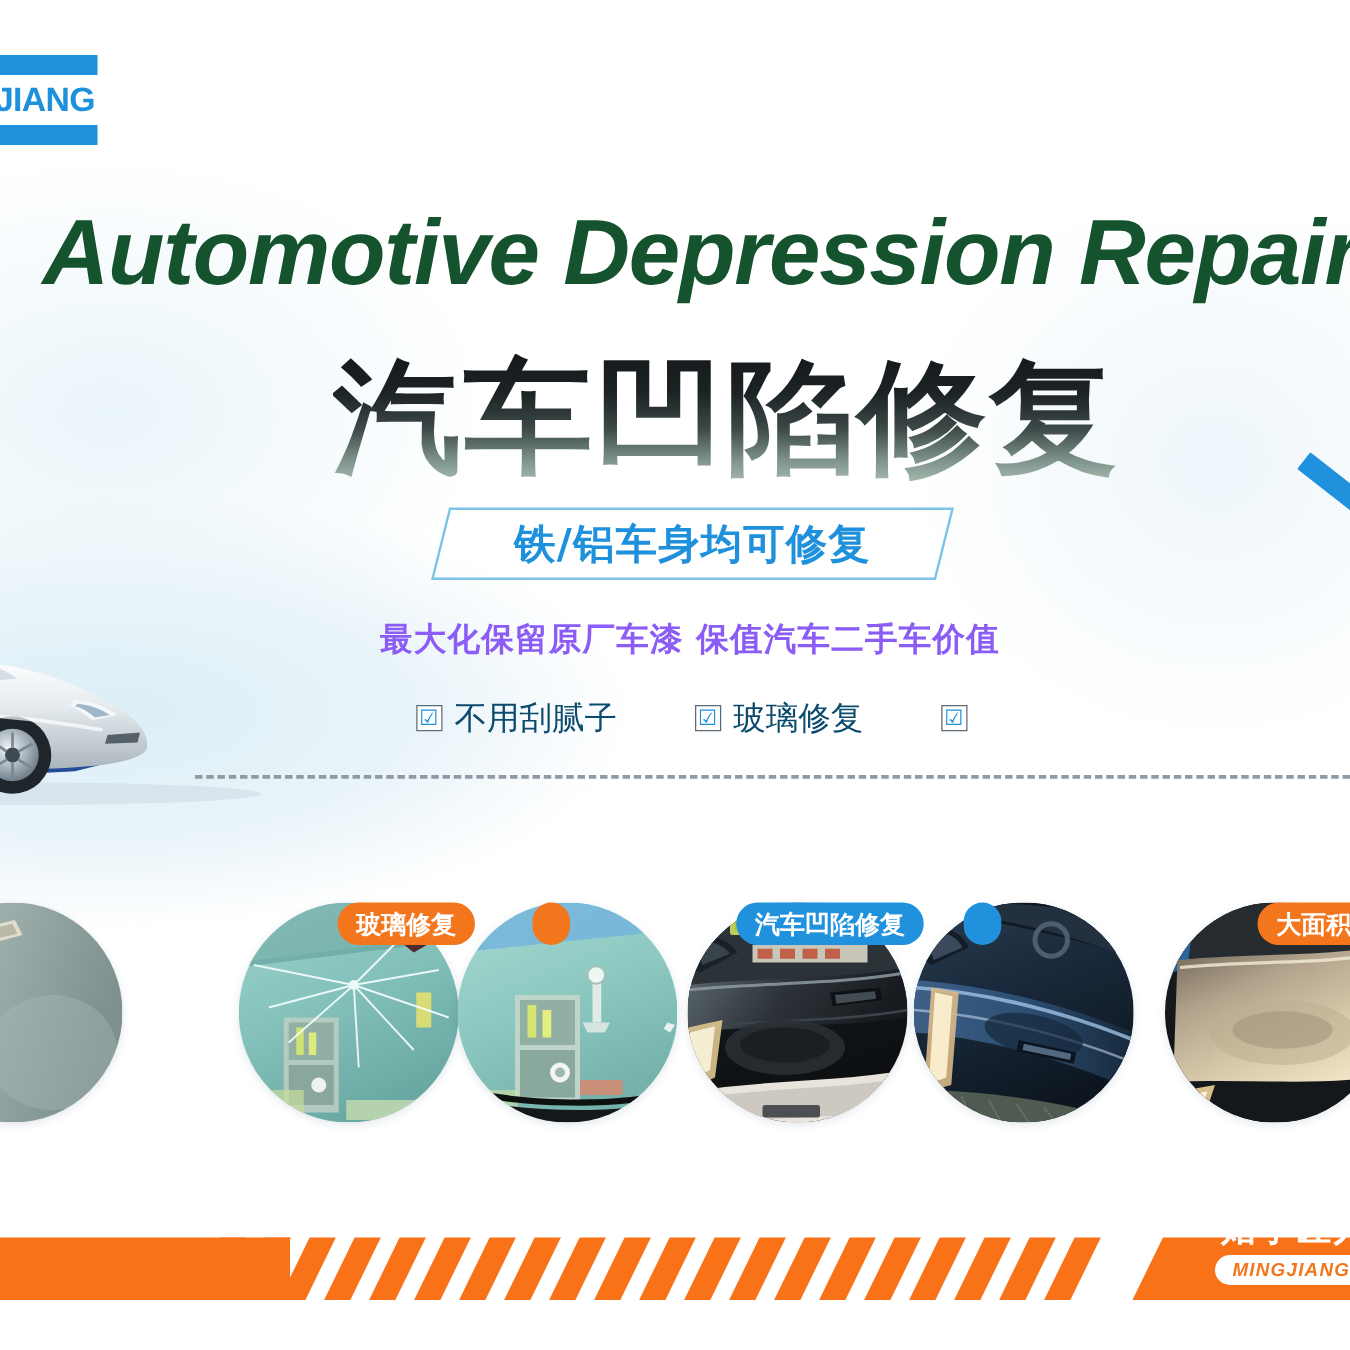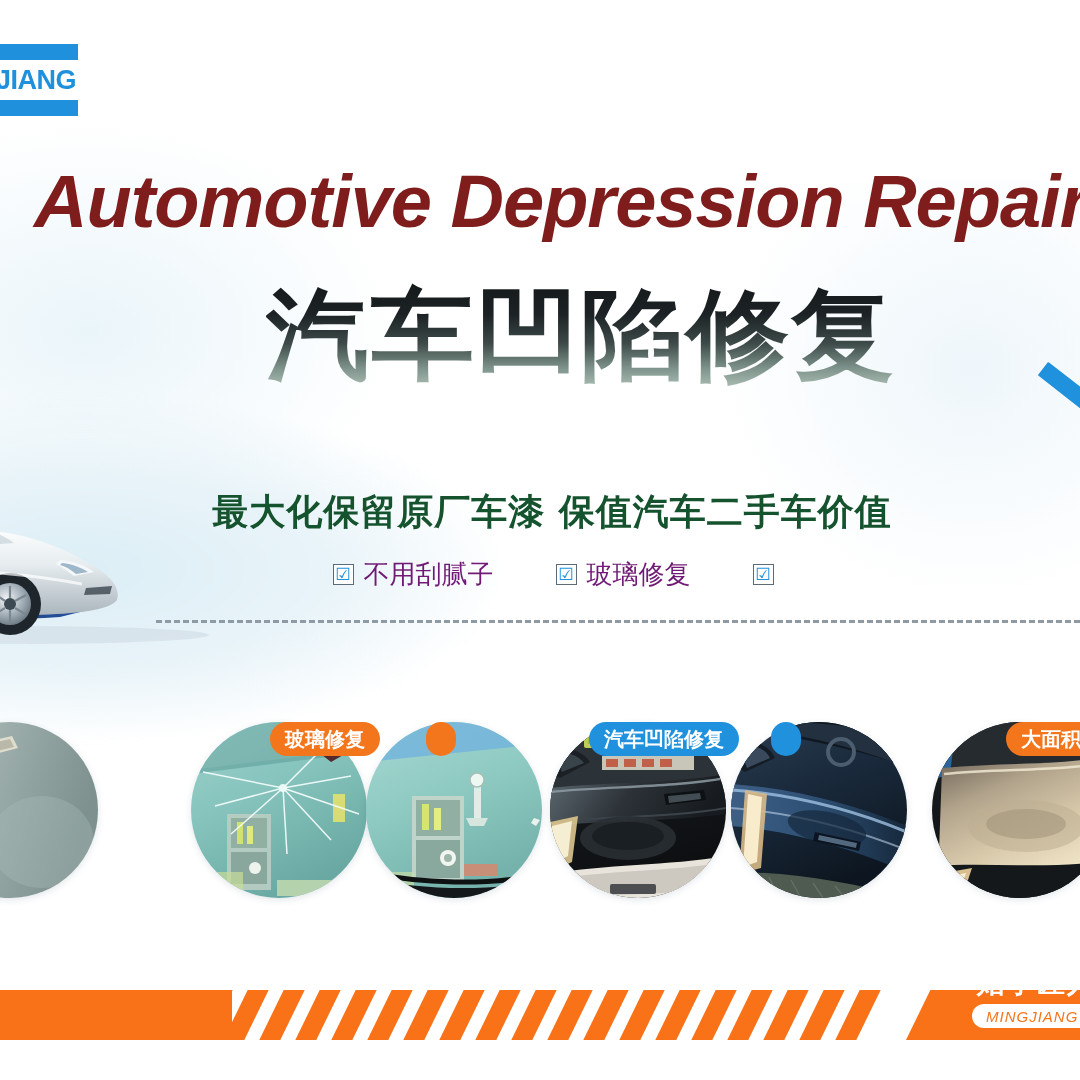--- a/index.html
+++ b/index.html
@@ -46,21 +46,21 @@
     color:#1E90DC; font-weight:bold; font-size:27px;
     letter-spacing:-0.5px; padding-right:2px;
     font-family:"Liberation Sans",sans-serif;
   }
 
   
   .eng-title{
     position:absolute; left:34px; top:161px; width:1030px;
     font-size:74px; line-height:82px;
     font-weight:bold; font-style:italic;
-    color:#7f1d1d;
+    color:#14532d;
     letter-spacing:-1px;
     white-space:nowrap;
     font-family:"Liberation Sans",sans-serif;
     text-shadow:1px 1px 0 rgba(255,255,255,.6);
   }
 
   
   .cn-title{
     position:absolute; left:266px; top:283px;
     font-size:99px; line-height:104px; font-weight:bold;
@@ -88,21 +88,21 @@
     display:flex; align-items:center; justify-content:center;
     color:#1E90DC; font-weight:bold; font-size:33px;
     letter-spacing:1px;
     font-family:"DejaVu Sans","Liberation Sans",sans-serif;
   }
 
   
   .sub-headline{
     position:absolute; left:0; top:490px; width:1080px;
     text-align:center;
-    color:#14532d; font-weight:bold; font-size:36px; line-height:44px;
+    color:#8b5cf6; font-weight:bold; font-size:26px; line-height:44px;
     letter-spacing:1px;
     font-family:"DejaVu Sans","Liberation Sans",sans-serif;
     padding-left:24px;
   }
 
   
   .feature-row{
     position:absolute; left:0; top:556px; width:1080px; height:36px;
     display:flex; align-items:center; justify-content:center; gap:62px;
     padding-left:26px;
@@ -110,21 +110,21 @@
   .feature{
     display:flex; align-items:center; gap:10px;
   }
   .feature .box{
     width:21px; height:21px; border:1.6px solid #5b6b77;
     display:flex; align-items:center; justify-content:center;
     color:#2091DC; font-size:17px; line-height:17px; font-weight:bold;
     background:#fff; flex:none;
   }
   .feature .lbl{
-    color:#701a75; font-size:26px; font-weight:normal;
+    color:#0c4a6e; font-size:26px; font-weight:normal;
     font-family:"DejaVu Sans","Liberation Sans",sans-serif;
     white-space:nowrap;
   }
 
   
   .divider{
     position:absolute; left:156px; top:620px; width:960px; height:0;
     border-top:3px dashed #8e9aa4;
   }
 
@@ -187,21 +187,21 @@
     font-family:"DejaVu Sans","Liberation Sans",sans-serif;
     white-space:nowrap;
   }
   .footer .brandpill{
     position:absolute; left:972px; top:14px; width:130px; height:24px;
     background:#fff; border-radius:12px;
     display:flex; align-items:center;
     padding-left:14px;
   }
   .footer .brandpill span{
-    color:#F4761C; font-weight:normal; font-size:15px;
+    color:#F4761C; font-weight:bold; font-size:15px;
     font-style:italic; letter-spacing:1px;
     font-family:"Liberation Sans",sans-serif;
   }
 </style>
 </head>
 <body>
 
 <div id="poster">
 
   <div class="glow-b"></div>
@@ -211,20 +211,24 @@
   <div class="logo">
     <div class="bar top"></div>
     <div class="word">GJIANG</div>
     <div class="bar bot"></div>
   </div>
 
   <div class="eng-title">Automotive Depression  Repair</div>
 
   <div class="cn-title">汽车凹陷修复</div>
 
+  <div class="badge-slant">
+    <div class="frame"></div>
+    <div class="txt">铁/铝车身均可修复</div>
+  </div>
 
   <div class="sub-headline">最大化保留原厂车漆 保值汽车二手车价值</div>
 
   <div class="feature-row">
     <div class="feature">
       <div class="box">☑</div>
       <div class="lbl">不用刮腻子</div>
     </div>
     <div class="feature">
       <div class="box">☑</div>

